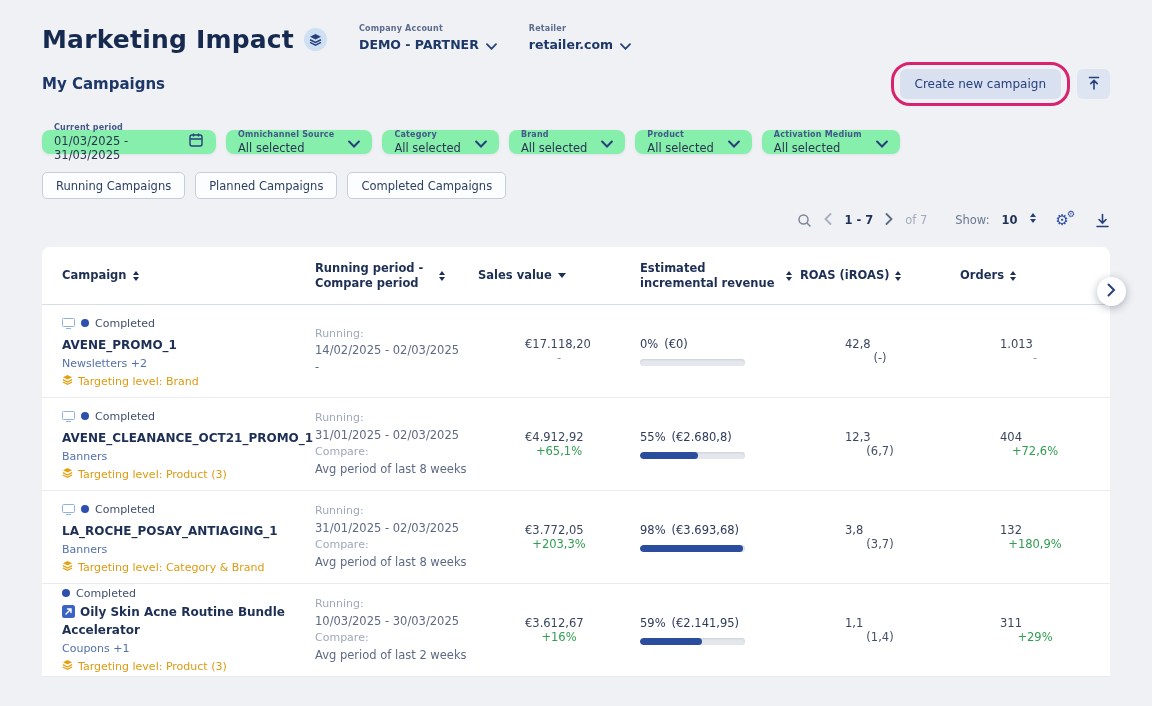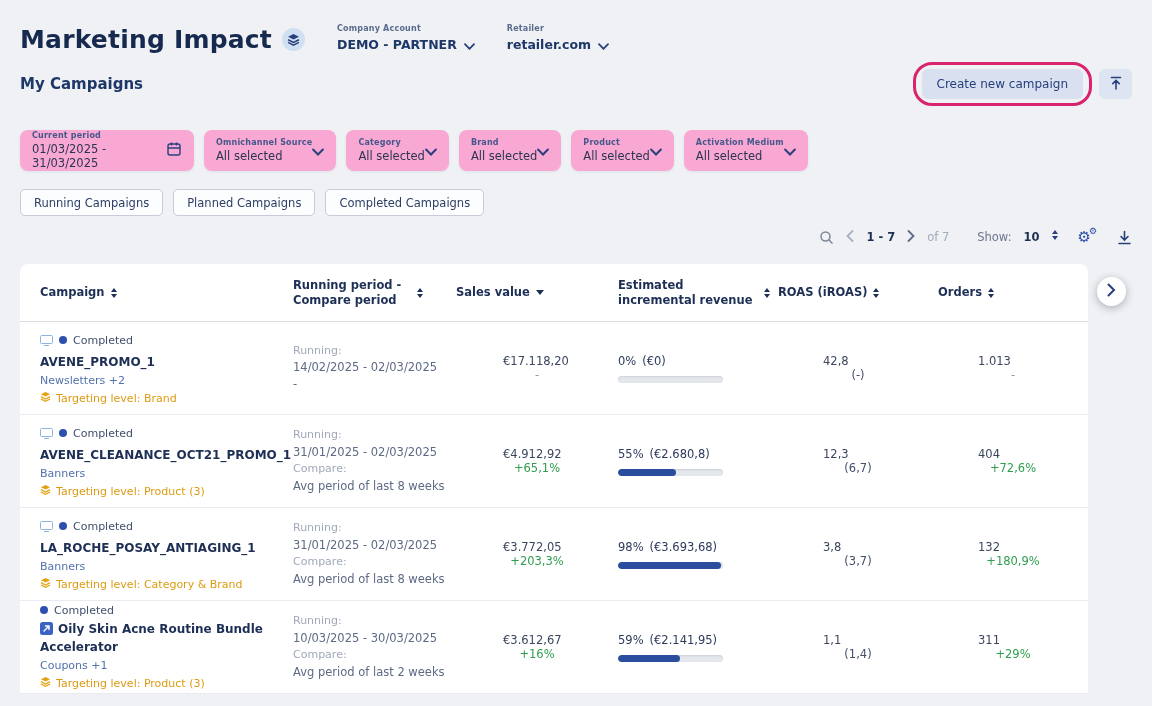--- a/index.html
+++ b/index.html
@@ -3,21 +3,21 @@
 <meta charset="utf-8">
 <style>
   * { margin:0; padding:0; box-sizing:border-box; }
   html,body { width:1152px; height:706px; }
   body {
     background:#eff1f4;
     font-family:"DejaVu Sans","Liberation Sans",sans-serif;
     color:#2c3e63;
     overflow:hidden;
   }
-  .page { width:1152px; height:706px; position:relative; padding:0 20px; }
+  .page { width:1152px; height:706px; position:relative; padding:0 42px; }
 
   
   .topbar { padding-top:24px; display:flex; align-items:center; }
   .page-title { font-size:25px; font-weight:700; color:#16294f; letter-spacing:.2px; }
   .logo-circle { width:23px; height:23px; border-radius:50%; background:#cfe0f3;
     display:inline-flex; align-items:center; justify-content:center; margin-left:10px; }
   .acct { margin-left:32px; cursor:pointer; }
   .acct-label { font-size:8px; color:#5b6b8e; font-weight:600; letter-spacing:.2px; margin-bottom:2px; }
   .acct-valrow { display:flex; align-items:center; gap:7px; }
   .acct-value { font-size:12.5px; font-weight:700; color:#1d3868; }
@@ -29,22 +29,22 @@
   .annot-wrap { position:relative; }
   .annot-ring { position:absolute; top:-7px; bottom:-7px; left:-9px; right:-9px;
     border:3px solid #d8246f; border-radius:19px; pointer-events:none; z-index:2; }
   .create-btn { background:#d9e1f1; color:#27407c; border:none; border-radius:6px;
     height:30px; padding:0 15px; font-size:12px; font-family:inherit; cursor:pointer; }
   .icon-btn { background:#dde5f2; border:none; border-radius:6px; width:33px; height:30px;
     display:flex; align-items:center; justify-content:center; cursor:pointer; }
 
   
   .filters { margin-top:30px; display:flex; gap:10px; }
-  .filter-card { background:#f9a8d4; border-radius:8px; box-shadow:0 1px 3px rgba(30,45,80,.08);
-    padding:6px 12px; height:41px; display:flex; align-items:center; cursor:pointer; }
+  .filter-card { background:#86efac; border-radius:8px; box-shadow:0 1px 3px rgba(30,45,80,.08);
+    padding:6px 12px; height:24px; display:flex; align-items:center; gap:14px; cursor:pointer; }
   .f-col { display:flex; flex-direction:column; justify-content:center; gap:2px; }
   .f-label { font-size:8px; font-weight:700; color:#44588a; letter-spacing:.2px; }
   .f-value { font-size:11.5px; color:#2a3550; }
   .period-card { width:174px; justify-content:space-between; }
 
   
   .chips { margin-top:18px; display:flex; gap:10px; }
   .chip { background:#fcfdfe; border:1px solid #c7cdd8; border-radius:5px; height:27px;
     padding:0 13px; display:flex; align-items:center; font-size:11.5px; color:#2c3e63; cursor:pointer; }
 

